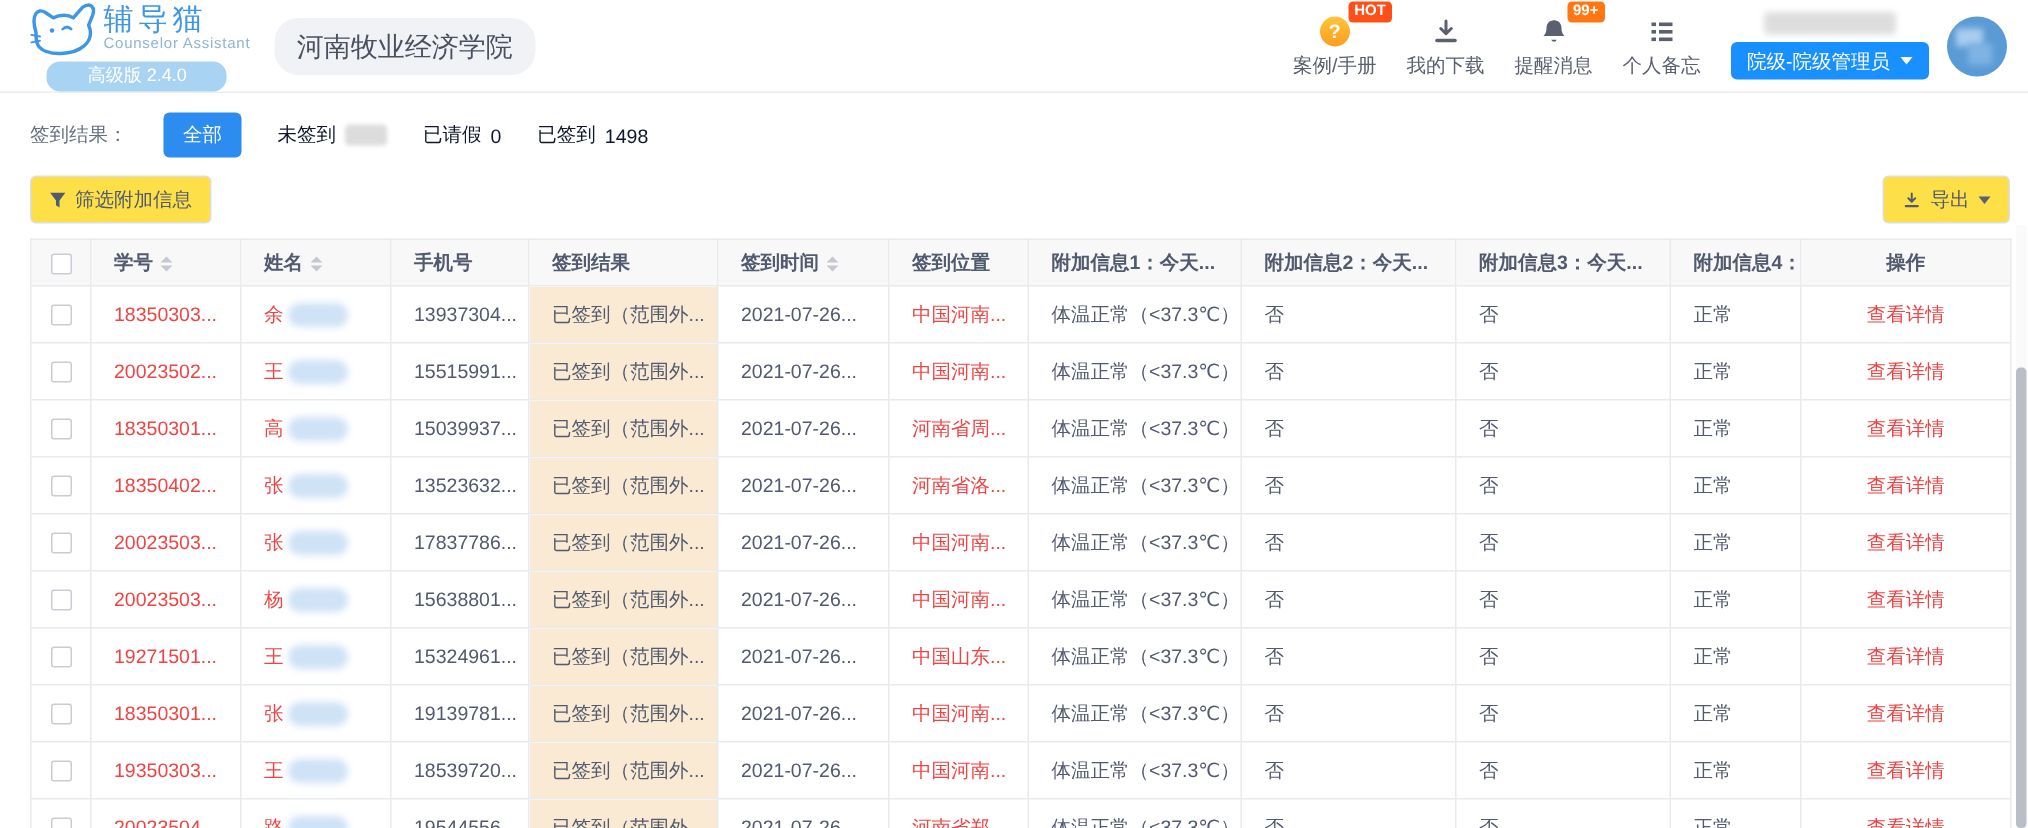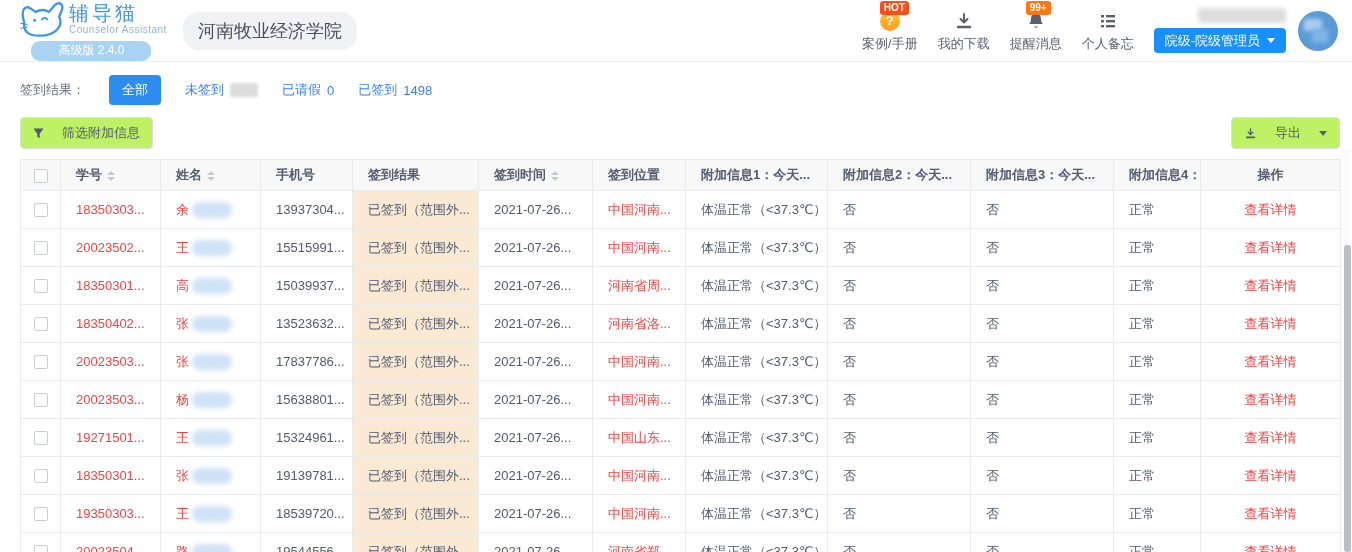--- a/index.html
+++ b/index.html
@@ -24,55 +24,55 @@
   .search-box input { border:none; outline:none; width:100%; font-size:12px; color:#515a6e;
     font-family:inherit; }
   .search-box input::placeholder { color:#c0c4cc; }
   .nav { display:flex; gap:20px; margin:0 20px 0 22px; }
   .nav-item { position:relative; display:flex; flex-direction:column; align-items:center;
     gap:4px; font-size:13px; color:#5a6070; cursor:pointer; }
   .icon-slot { height:22px; display:flex; align-items:flex-end; position:relative; }
   .q-circle { width:20px; height:20px; border-radius:50%;
     background:linear-gradient(180deg,#ffc53d,#ff9c1c); color:#fff; font-weight:bold;
     font-size:13px; display:flex; align-items:center; justify-content:center; }
-  .badge { position:absolute; top:-8px; left:0; color:#fff; font-size:10px;
+  .badge { position:absolute; top:-8px; left:19px; color:#fff; font-size:10px;
     font-weight:bold; border-radius:3px; padding:1px 4px; white-space:nowrap; line-height:12px; }
   .badge-hot { background:#ff4f18; }
   .badge-count { background:#ff7612; }
-  .user-block { display:flex; flex-direction:column; align-items:flex-end; gap:5px; margin-right:12px; }
+  .user-block { display:flex; flex-direction:column; align-items:center; gap:5px; margin-right:12px; }
   .user-name-blur { width:88px; height:15px; border-radius:3px; background:#d8d8d8;
     filter:blur(2px); opacity:.85; }
   .role-btn { background:#1890ff; color:#fff; font-size:13px; height:25px; border:none;
     padding:0 11px; border-radius:4px; display:flex; align-items:center; gap:7px;
     cursor:pointer; font-family:inherit; }
   .caret-down-w { width:0; height:0; border-left:4px solid transparent;
     border-right:4px solid transparent; border-top:5px solid #fff; }
   .caret-down-g { width:0; height:0; border-left:4px solid transparent;
     border-right:4px solid transparent; border-top:5px solid #5a6070; }
   .avatar { width:40px; height:40px; border-radius:50%; background:#5b9bd5;
     overflow:hidden; position:relative; }
   .avatar .px1 { position:absolute; left:6px; top:8px; width:18px; height:12px;
     background:#a9cdf0; filter:blur(2px); }
   .avatar .px2 { position:absolute; left:14px; top:18px; width:16px; height:14px;
     background:#7fb3e4; filter:blur(2px); }
 
   
   .filter-bar { margin-top:13px; padding-left:20px; display:flex; align-items:center;
     gap:24px; font-size:13px; color:#657180; }
   .pill-active { background:#2d8cf0; color:#fff; padding:6px 13px; border-radius:4px; cursor:pointer; }
-  .filter-opt { color:#3b82f6; display:flex; align-items:center; gap:6px; cursor:pointer;text-align:right; }
+  .filter-opt { color:#0f172a; display:flex; align-items:center; gap:6px; cursor:pointer;text-align:right; }
   .count-blur { display:inline-block; width:28px; height:14px; background:#dcdcdc;
     border-radius:3px; filter:blur(1.5px); }
 
   
   .toolbar { margin-top:12px; padding:0 12px 0 20px; display:flex;
     justify-content:space-between; align-items:center; }
-  .btn-outline { border:1px solid #dcdee2; border-radius:4px; background:#bef264;
+  .btn-outline { border:1px solid #dcdee2; border-radius:4px; background:#fde047;
     padding:6px 12px; font-size:13px; color:#515a6e; display:flex; align-items:center;
-    gap:18px; cursor:pointer; font-family:inherit; }
+    gap:6px; cursor:pointer; font-family:inherit; }
 
   
   .table-wrap { margin:10px 0 0 20px; width:1320px; }
   table { border-collapse:collapse; table-layout:fixed; width:1320px; font-size:13px; }
   th,td { border:1px solid #e8eaec; overflow:hidden; white-space:nowrap;
     padding:0 0 0 15px; text-align:left; }
   th { background:#f8f8f9; height:31px; font-weight:bold; color:#515a6e; }
   td { height:38px; color:#515a6e; background:#fff; }
   th.cb-cell, td.cb-cell { padding:0; text-align:center; }
   th.center, td.center { padding:0; text-align:center; }

